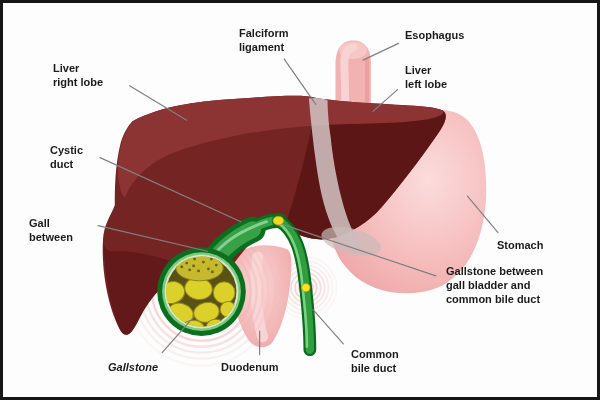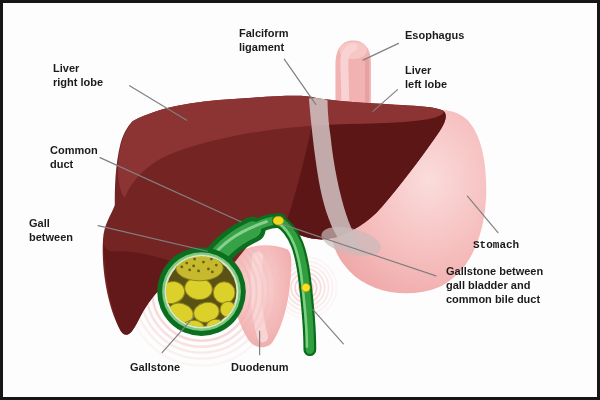--- a/index.html
+++ b/index.html
@@ -146,24 +146,26 @@
     </g>
   </svg>
 
   <div class="lbl" style="left:236px;top:23px;">Falciform
 ligament</div>
   <div class="lbl" style="left:402px;top:25px;">Esophagus</div>
   <div class="lbl" style="left:50px;top:58px;">Liver
 right lobe</div>
   <div class="lbl" style="left:402px;top:60px;">Liver
 left lobe</div>
-  <div class="lbl" style="left:47px;top:140px;">Common
+  <div class="lbl" style="left:47px;top:140px;">Cystic
 duct</div>
   <div class="lbl" style="left:26px;top:213px;">Gall
 between</div>
-  <div class="lbl" style="left:470px;top:235px;font-family:Liberation Mono, monospace;">Stomach</div>
+  <div class="lbl" style="left:494px;top:235px;">Stomach</div>
   <div class="lbl" style="left:443px;top:261px;">Gallstone between
 gall bladder and
 common bile duct</div>
-  <div class="lbl" style="left:127px;top:357px;">Gallstone</div>
-  <div class="lbl" style="left:228px;top:357px;">Duodenum</div>
+  <div class="lbl" style="left:348px;top:344px;">Common
+bile duct</div>
+  <div class="lbl" style="left:105px;top:357px;font-style:italic;">Gallstone</div>
+  <div class="lbl" style="left:218px;top:357px;">Duodenum</div>
 
 </div>
 
 </body></html>

